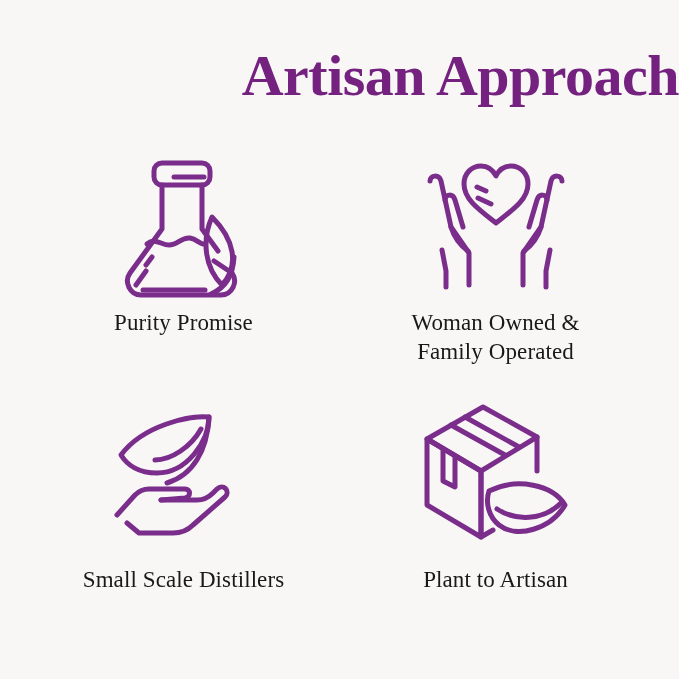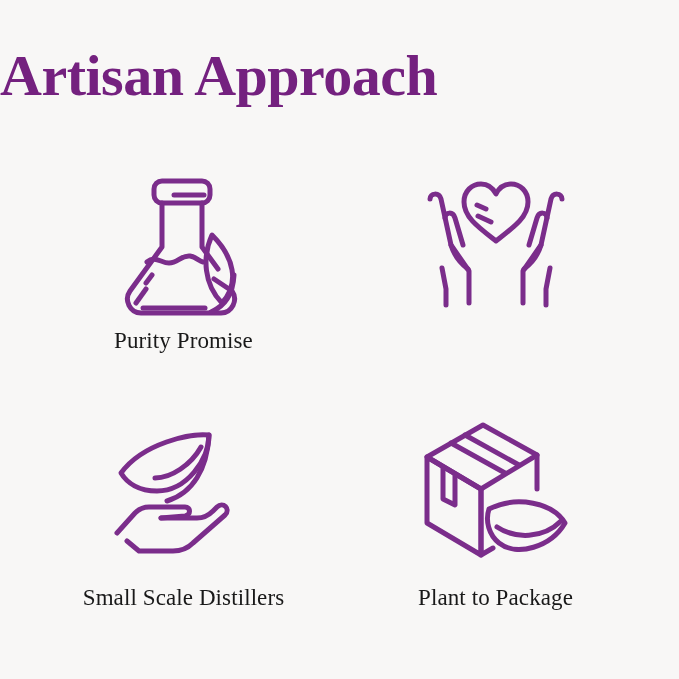--- a/index.html
+++ b/index.html
@@ -18,32 +18,32 @@
     width: 679px;
     height: 679px;
     background: #f8f7f6;
     box-sizing: border-box;
   }
   .page-title {
     position: absolute;
     top: 46px;
     left: 0;
     width: 679px;
-    text-align: left;
+    text-align: right;
     font-family: "Liberation Serif", "DejaVu Serif", serif;
     font-weight: bold;
     font-size: 58px;
     line-height: 1.05;
     letter-spacing: -0.5px;
     color: #74217f;
     white-space: nowrap;
   }
   .grid {
     position: absolute;
-    top: 168px;
+    top: 150px;
     left: 0;
     width: 679px;
     height: 500px;
   }
   .cell {
     position: absolute;
     width: 339px;
     height: 240px;
     display: flex;
     flex-direction: column;
@@ -128,20 +128,24 @@
           <path d="M31 72 C34 82 40 90 48 96"></path>
           <path d="M22 95 L26 116 L26 132"></path>
 
           <path d="M142 26 C142 20 133 19 131 26 L121 72 L103 98 L103 130"></path>
 
           <path d="M127 45 C127 39 119 38 117 45 L109 72"></path>
           <path d="M121 72 C118 82 112 90 104 96"></path>
           <path d="M130 95 L126 116 L126 132"></path>
         </svg>
       </div>
+      <div class="cap">
+        <span>Woman Owned &amp;</span>
+        <span class="l2">Family Operated</span>
+      </div>
     </div>
 
     <div class="cell cell-r1 cell-c0">
       <div class="icon-wrap">
         <svg width="142" height="128" viewBox="0 0 142 128" fill="none" stroke="#7b2d8b" stroke-width="5" stroke-linecap="round" stroke-linejoin="round">
 
           <path d="M8 44 C30 14 78 4 96 6 C96 30 74 62 44 62 C26 62 14 54 8 44 Z"></path>
 
           <path d="M42 49 C58 49 78 36 88 18"></path>
 
@@ -170,18 +174,18 @@
           <path d="M30 20 L84 50"></path>
           <path d="M44 12 L98 42"></path>
 
           <path d="M22 44 L22 76 L34 82 L34 52"></path>
 
           <path d="M68 86 C96 72 132 80 144 100 C130 124 96 134 78 120 C68 112 64 98 68 86 Z"></path>
           <path d="M76 104 C94 116 122 116 140 98"></path>
         </svg>
       </div>
       <div class="cap">
-        <span>Plant to Package</span>
+        <span>Plant to Artisan</span>
       </div>
     </div>
 
   </div>
 </div>
 
 </body></html>

